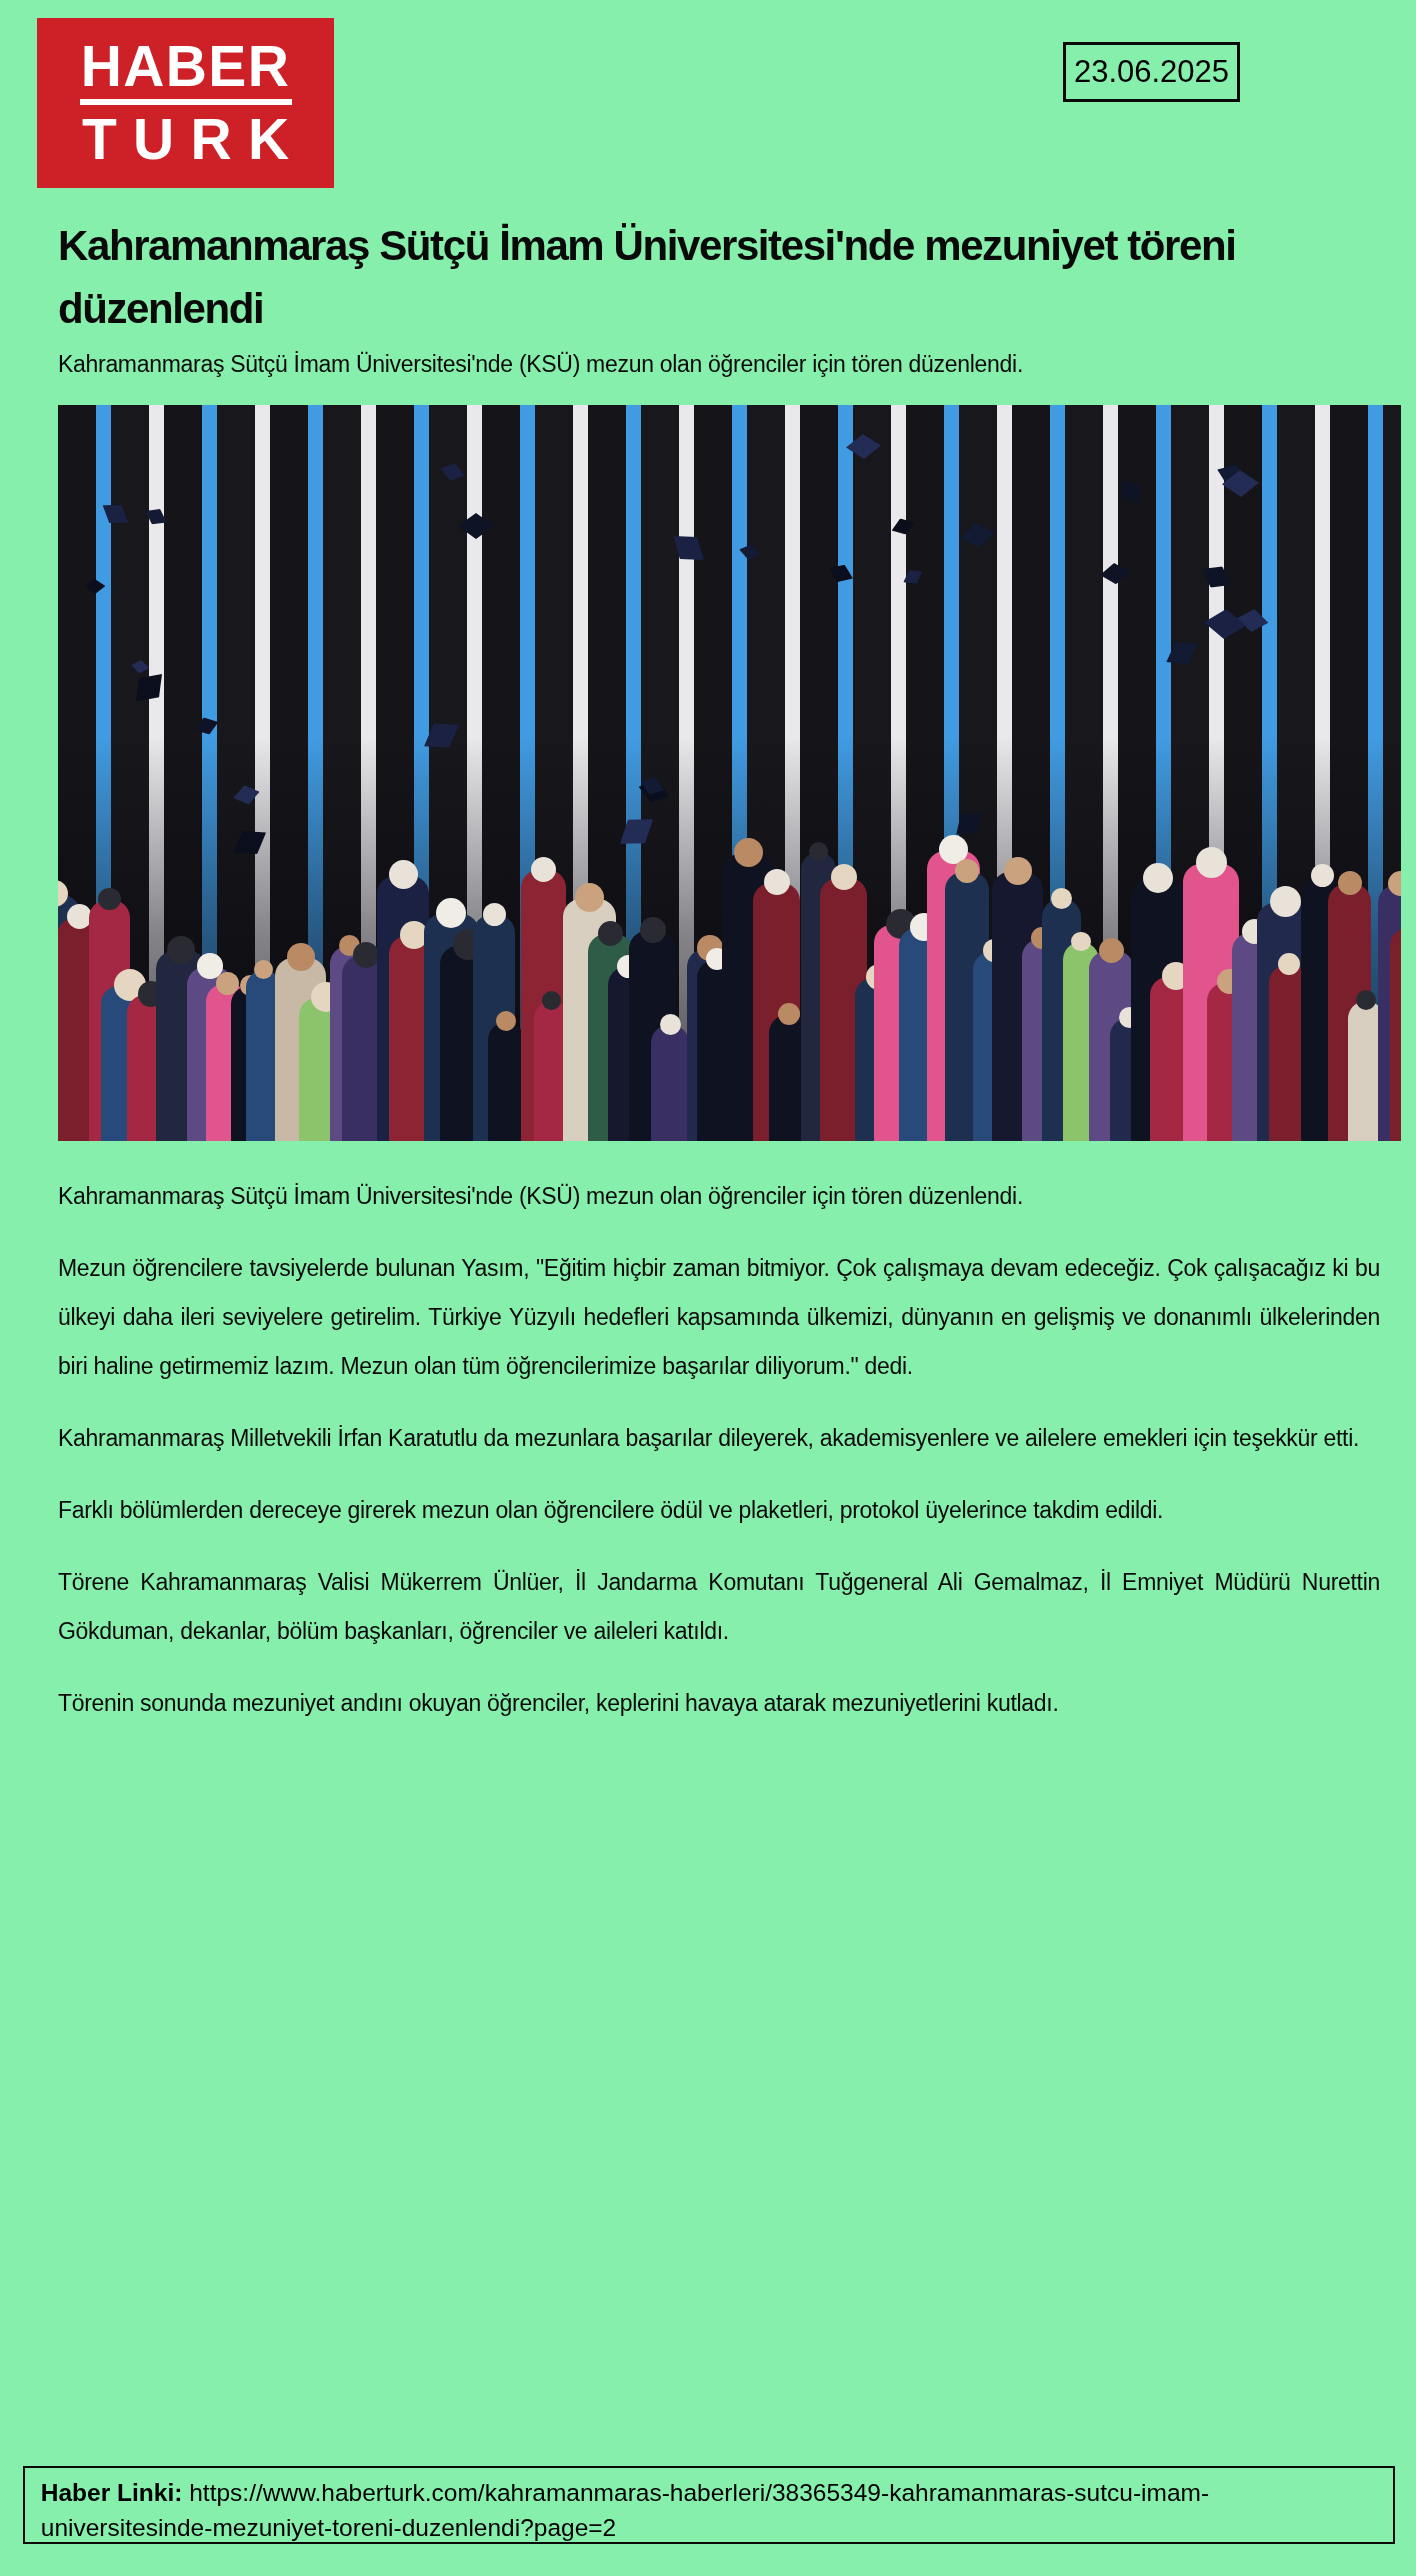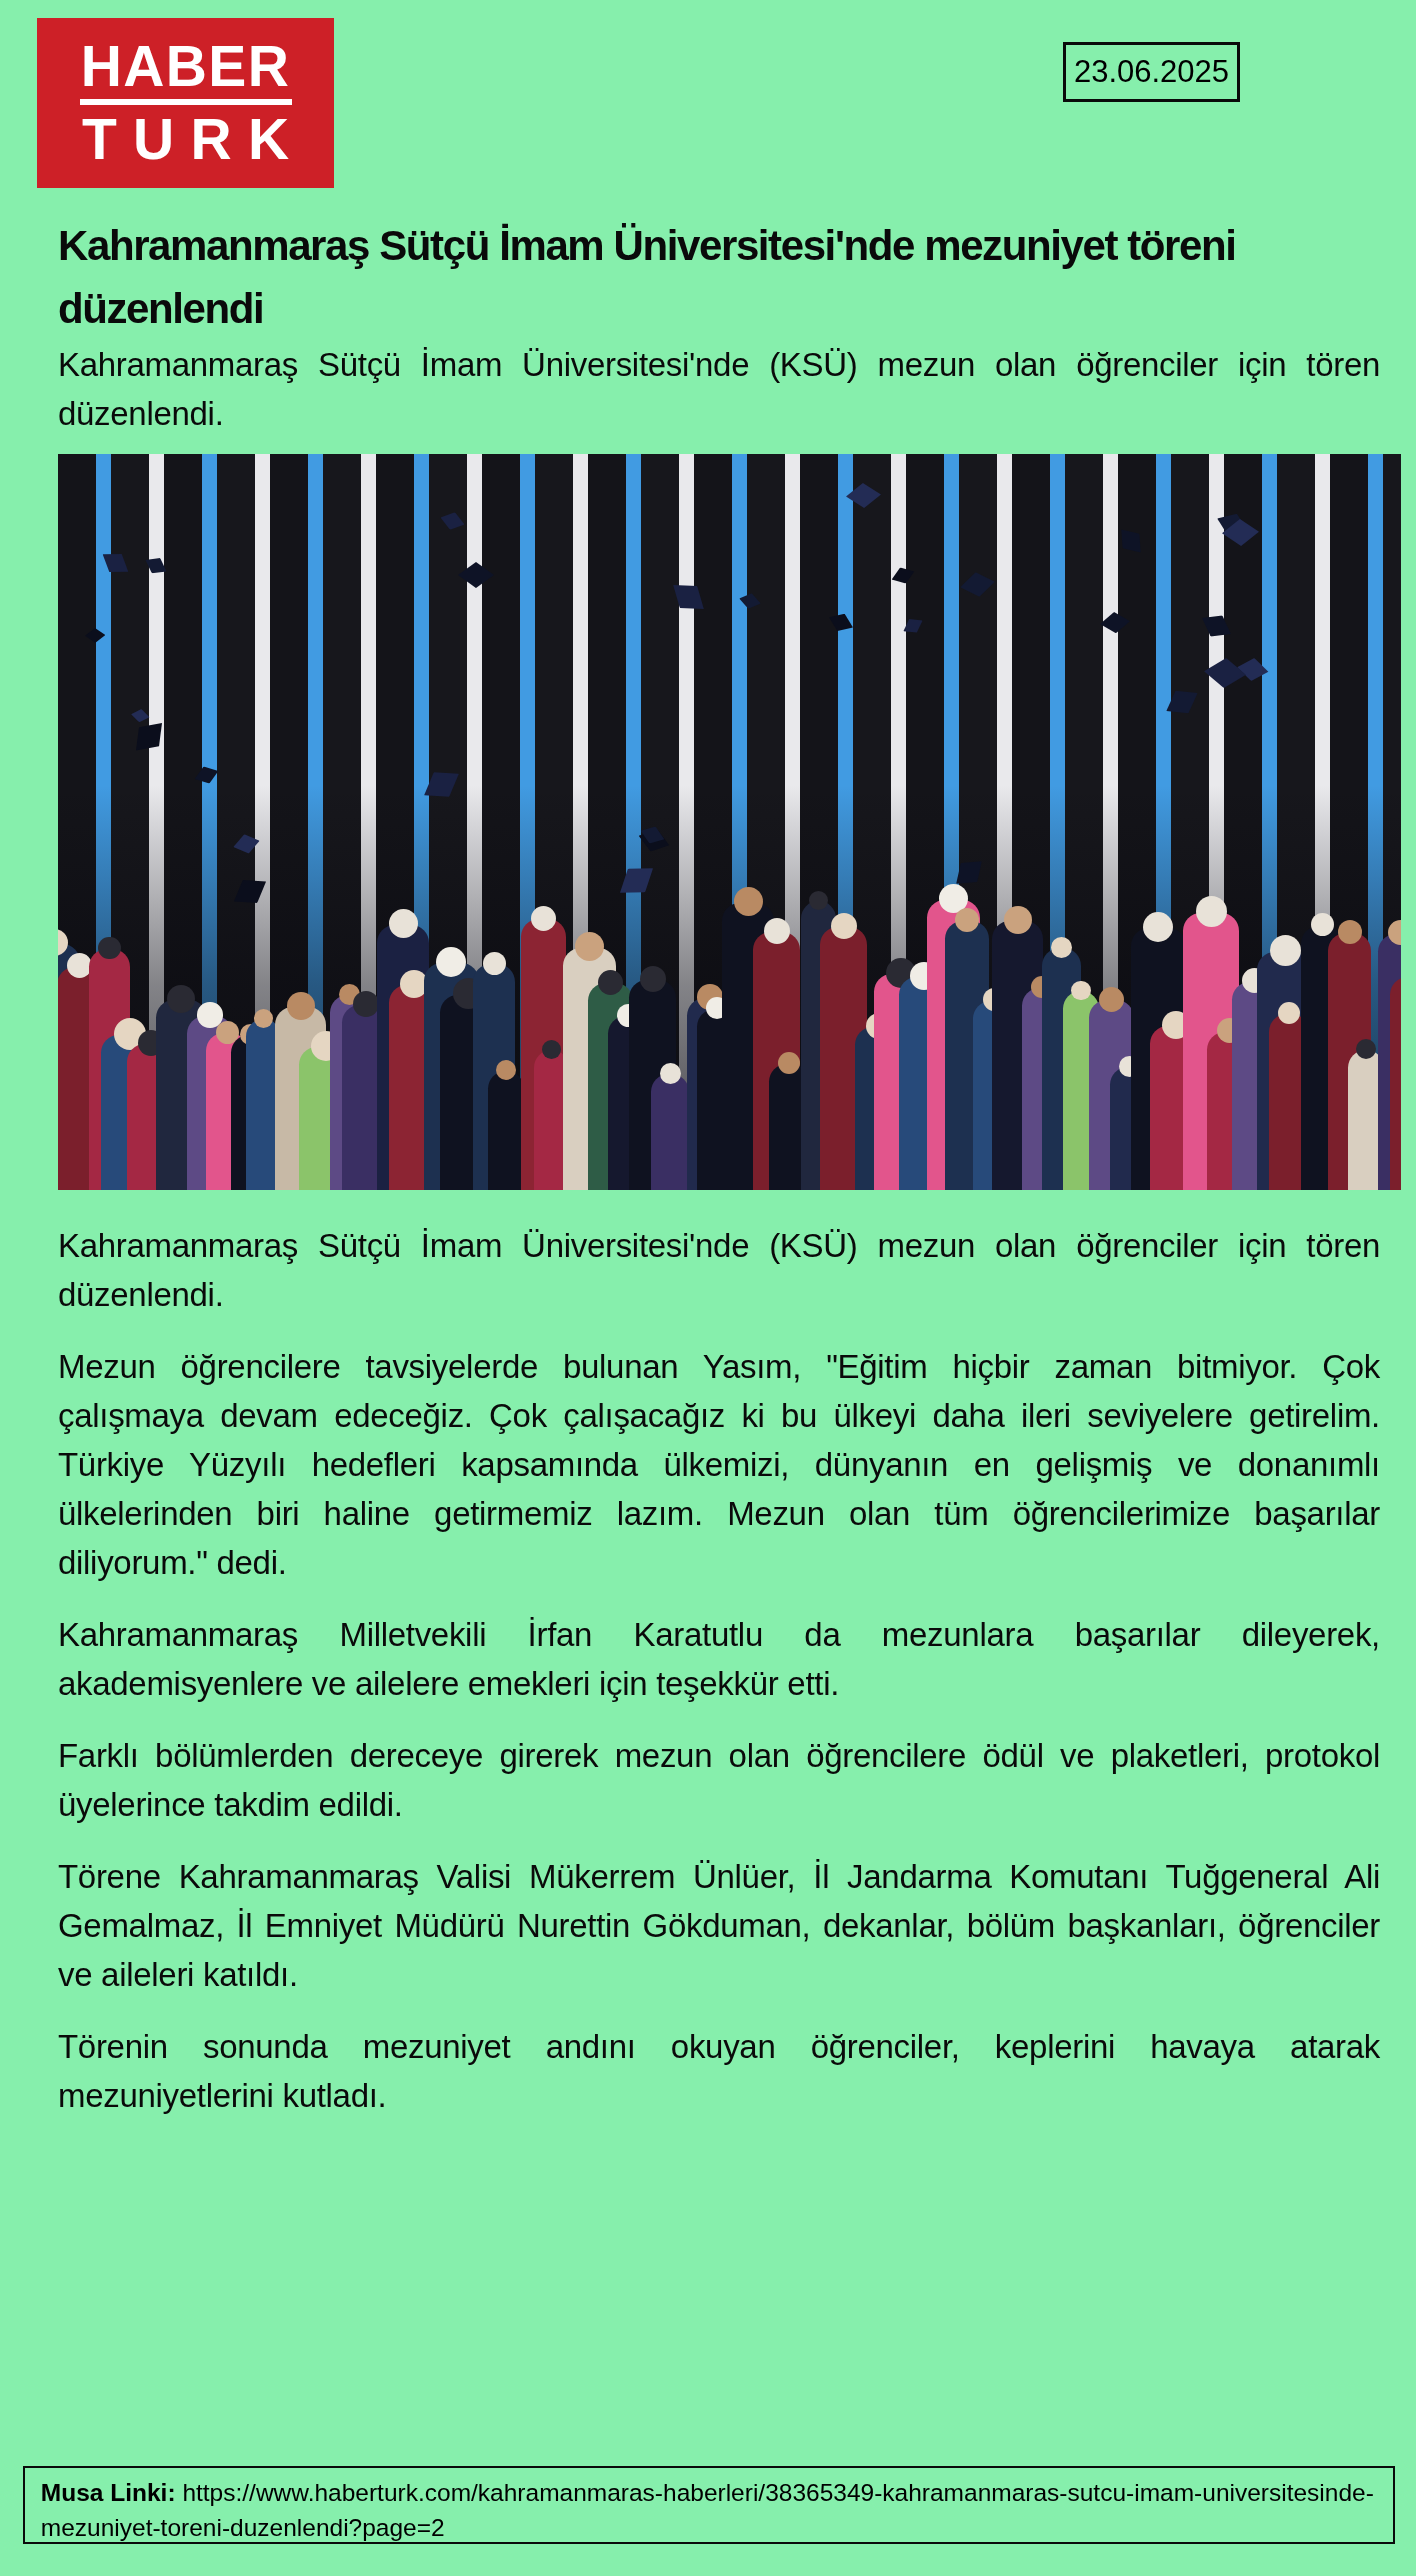--- a/index.html
+++ b/index.html
@@ -15,21 +15,21 @@
   .logo .l2{color:#fff;font-weight:bold;font-size:57px;line-height:57px;letter-spacing:16.3px;margin-right:-16.3px;}
 
   .datebox{position:absolute;left:1063px;top:42px;width:177px;height:60px;
            border:3.4px solid #0a0a0a;box-sizing:border-box;display:flex;
            align-items:center;justify-content:center;font-size:31px;}
 
   
   .content{position:relative;padding:214px 37px 0 58px;}
   h1{margin:0;font-size:42px;line-height:63px;font-weight:bold;letter-spacing:-1.4px;color:#0a0a0a;}
   .lede{margin:31px 0 0 0;}
-  .bodytext{font-size:33px;line-height:49px;letter-spacing:-0.3px;text-align:justify;color:#0a0a0a;margin:0;}
+  .bodytext{font-size:23px;line-height:49px;letter-spacing:-0.3px;text-align:justify;color:#0a0a0a;margin:0;}
   .article-body p{margin:23px 0 0 0;}
 
   
   .photo{position:relative;margin-top:16.3px;width:1343px;height:736px;overflow:hidden;
          background:
            repeating-linear-gradient(to right,
              #141419 0px 38px,
              var(--stripe-blue,#419be2) 38px 53px,
              #17171c 53px 91px,
              var(--stripe-white,#e9e9ec) 91px 106px);}
@@ -281,18 +281,18 @@
 
         <p class="bodytext">Mezun öğrencilere tavsiyelerde bulunan Yasım, "Eğitim hiçbir zaman bitmiyor. Çok çalışmaya devam edeceğiz. Çok çalışacağız ki bu ülkeyi daha ileri seviyelere getirelim. Türkiye Yüzyılı hedefleri kapsamında ülkemizi, dünyanın en gelişmiş ve donanımlı ülkelerinden biri haline getirmemiz lazım. Mezun olan tüm öğrencilerimize başarılar diliyorum." dedi.</p>
         <p class="bodytext">Kahramanmaraş Milletvekili İrfan Karatutlu da mezunlara başarılar dileyerek, akademisyenlere ve ailelere emekleri için teşekkür etti.</p>
         <p class="bodytext">Farklı bölümlerden dereceye girerek mezun olan öğrencilere ödül ve plaketleri, protokol üyelerince takdim edildi.</p>
         <p class="bodytext">Törene Kahramanmaraş Valisi Mükerrem Ünlüer, İl Jandarma Komutanı Tuğgeneral Ali Gemalmaz, İl Emniyet Müdürü Nurettin Gökduman, dekanlar, bölüm başkanları, öğrenciler ve aileleri katıldı.</p>
         <p class="bodytext">Törenin sonunda mezuniyet andını okuyan öğrenciler, keplerini havaya atarak mezuniyetlerini kutladı.</p>
       </div>
   </div>
 
   <div class="linkbox">
-    <span class="lbl">Musa Linki:</span>
+    <span class="lbl">Haber Linki:</span>
     <span> </span><span class="url">https://www.haberturk.com/kahramanmaras-haberleri/38365349-kahramanmaras-sutcu-imam-universitesinde-mezuniyet-toreni-duzenlendi?page=2</span>
   </div>
 
 </div>
 
 
 </body></html>

